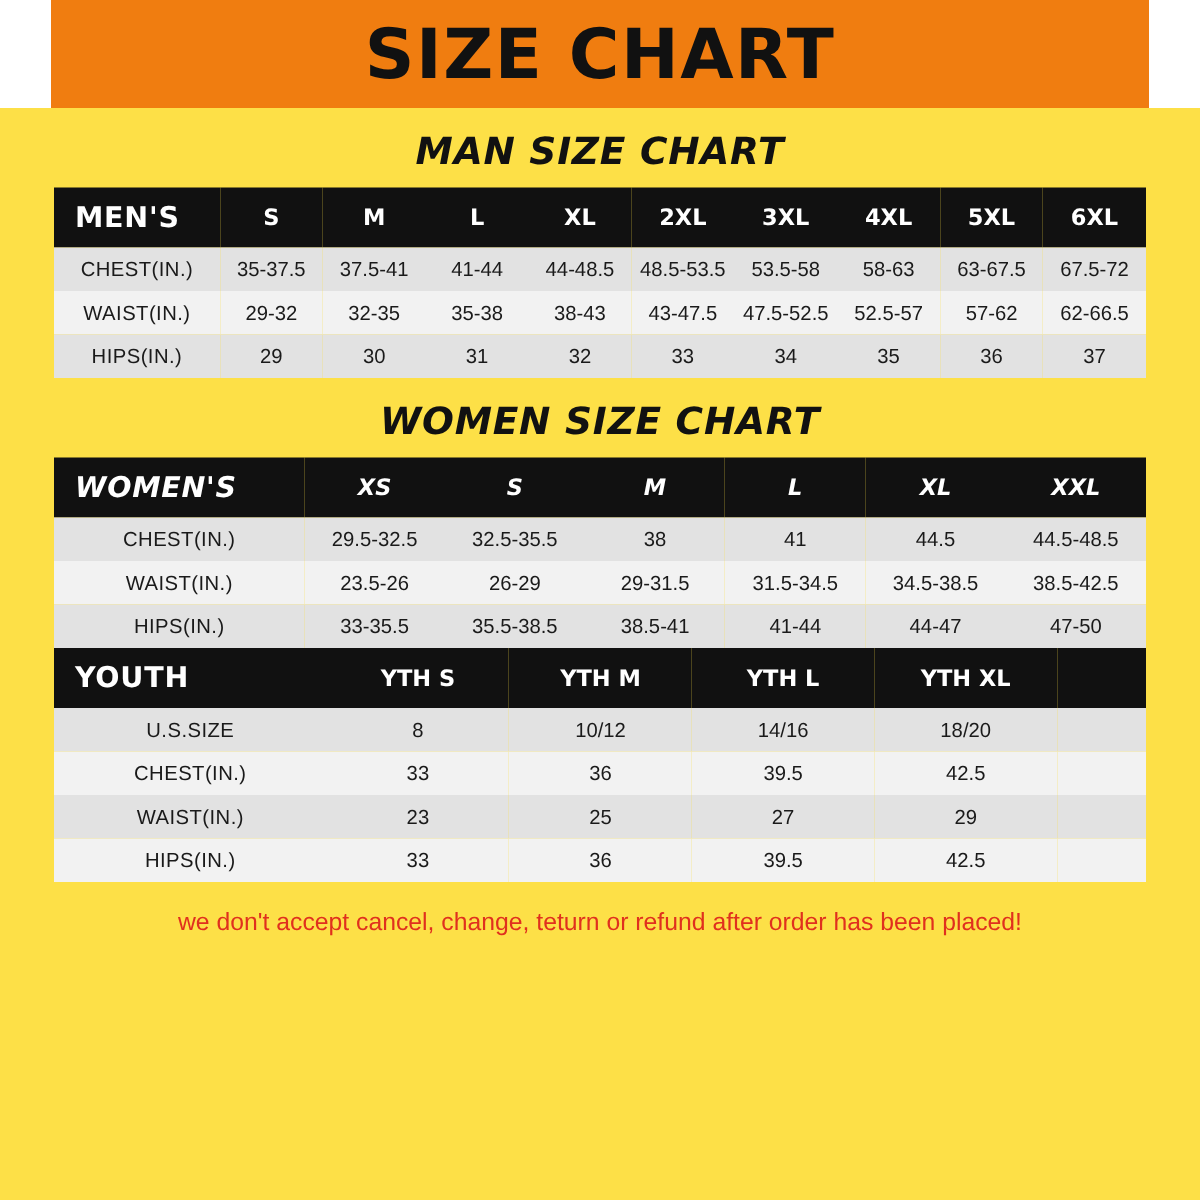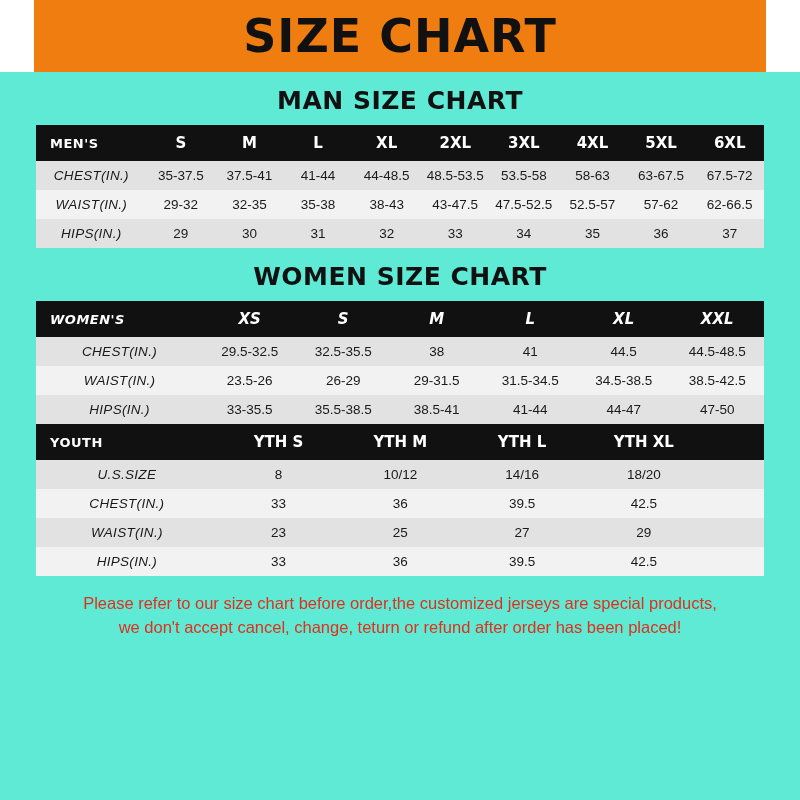--- a/index.html
+++ b/index.html
@@ -10,21 +10,21 @@
     width: 800px;
     height: 800px;
     background: #ffffff;
     font-family: "Liberation Sans", sans-serif;
     overflow: hidden;
   }
   .page {
     width: 800px;
     height: 800px;
     position: relative;
-    background: #5eead4;
+    background: #fde047;
     box-sizing: border-box;
   }
   .header-band {
     background: #f07d10;
     height: 72px;
     display: flex;
     align-items: center;
     justify-content: center;
     position: relative;
   }
@@ -51,55 +51,55 @@
     box-sizing: border-box;
   }
   .section-title {
     text-align: center;
     font-family: "DejaVu Sans", sans-serif;
     font-weight: bold;
     font-size: 25px;
     color: #111111;
     letter-spacing: 0.5px;
     margin: 14px 0 10px 0;
+    font-style: italic;
   }
   table.chart {
     width: 100%;
     border-collapse: collapse;
     table-layout: fixed;
   }
   table.chart tr.head {
     background: #111111;
   }
   table.chart tr.head th {
     color: #ffffff;
     font-family: "DejaVu Sans", sans-serif;
     font-weight: bold;
     font-size: 15px;
     padding: 9px 2px;
     text-align: center;
   }
   table.chart tr.head th.label {
     text-align: left;
     padding-left: 14px;
-    font-size: 13px;
+    font-size: 19px;
     letter-spacing: 0.5px;
   }
   table.chart td {
     text-align: center;
     font-size: 13.5px;
     color: #1a1a1a;
     padding: 7px 1px;
     font-family: "Liberation Sans", sans-serif;
   }
   table.chart td.rowlabel {
     text-align: center;
     font-size: 13.5px;
     letter-spacing: 0.3px;
-    font-style: italic;
   }
   table.chart tr.odd td { background: #e2e2e2; }
   table.chart tr.even td { background: #f2f2f2; }
 
   
   .women-table tr.head th { font-size: 16px; padding: 11px 2px; font-style: italic; }
   .women-table td { font-size: 14px; padding: 9px 1px; }
   .youth-table tr.head th { font-size: 16px; padding: 11px 2px; margin-top: 32px; }
   .youth-table td { font-size: 14px; padding: 9px 1px; }
 
@@ -266,17 +266,16 @@
           <td>36</td>
           <td>39.5</td>
           <td>42.5</td>
           <td></td>
         </tr>
       </tbody>
     </table>
   </div>
 
   <div class="footer-note">
-    <div>Please refer to our size chart before order,the customized jerseys are special products,</div>
     <div>we don't accept cancel, change, teturn or refund after order has been placed!</div>
   </div>
 
 </div>
 
 </body></html>

